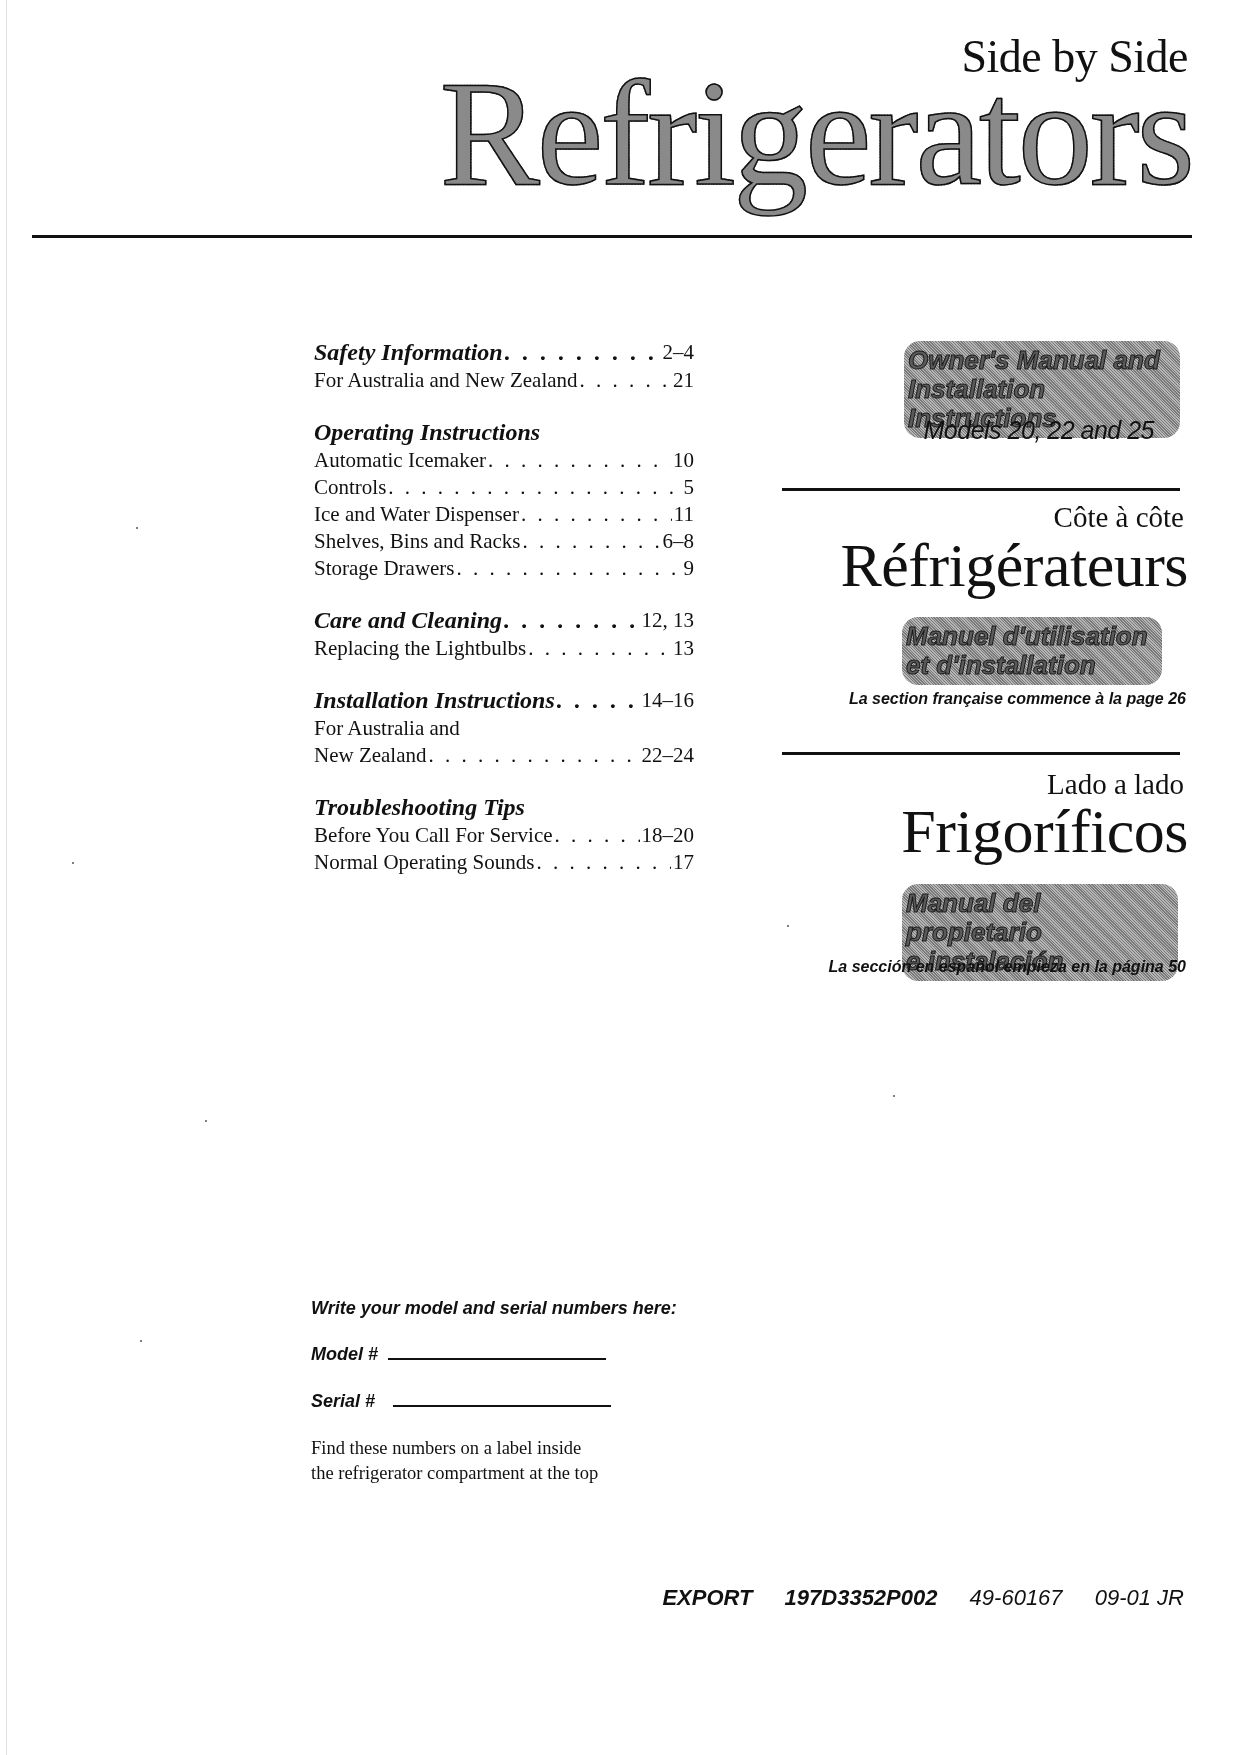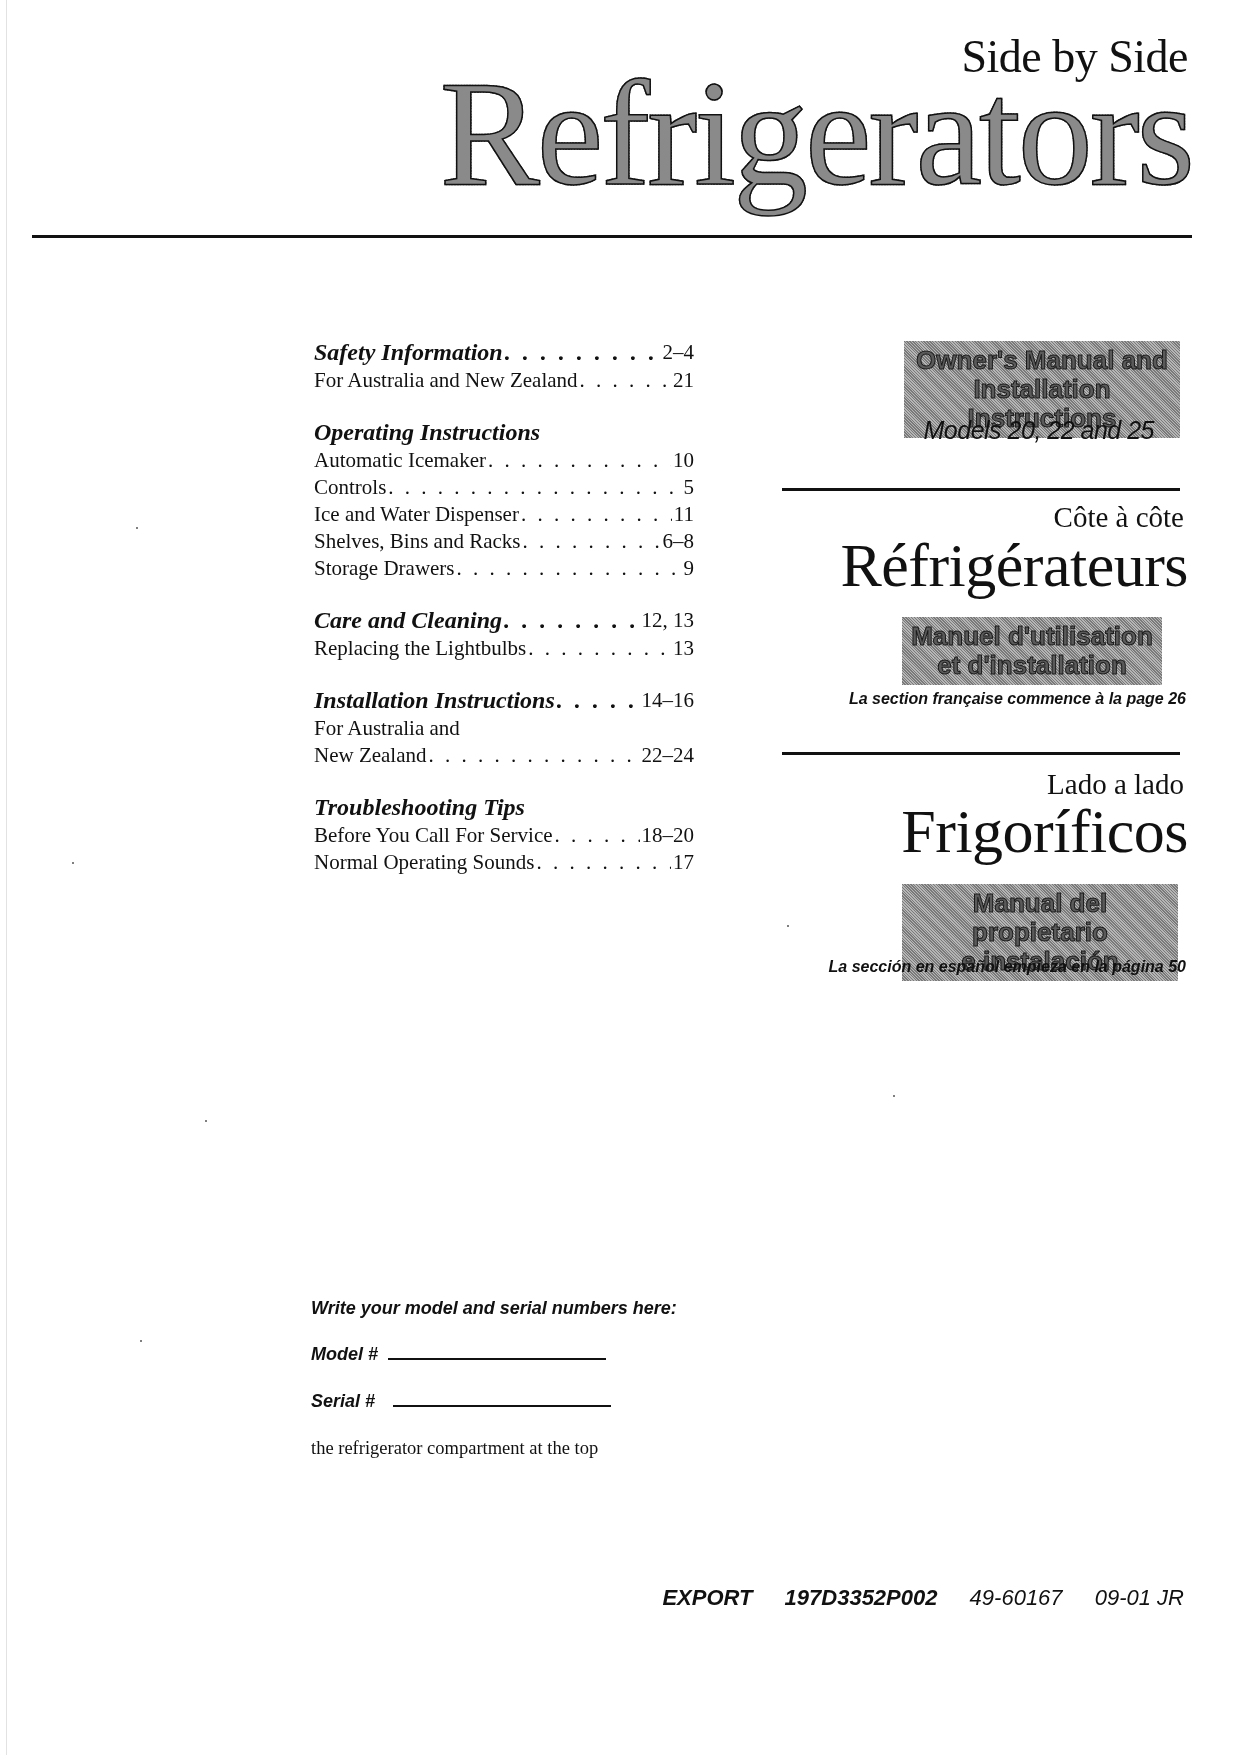--- a/index.html
+++ b/index.html
@@ -23,24 +23,24 @@
     .toc-heading { font-weight: bold; font-style: italic; font-size: 24px; line-height: 29px; display: flex; }
     .toc-row { display: flex; line-height: 27px; }
     .toc-label { white-space: nowrap; }
     .toc-dots { flex: 1; overflow: hidden; white-space: nowrap; margin: 0 2px; letter-spacing: 3px; }
     .toc-dots::before { content: ". . . . . . . . . . . . . . . . . . . . . . . . . . . . . . . . . . . . . . . . . ."; }
     .toc-page { white-space: nowrap; }
 
     .banner {
       background: #9a9a9a;
       background-image: repeating-linear-gradient(45deg, #7a7a7a 0 1px, #b5b5b5 1px 2px);
-      text-align: center;
-      font-family: "Liberation Sans", "DejaVu Sans", sans-serif; font-weight: bold; 
+      text-align: left;
+      font-family: "Liberation Sans", "DejaVu Sans", sans-serif; font-weight: bold; font-style: italic;
       color: #5a5a5a; -webkit-text-stroke: 1px #1a1a1a;
-      font-size: 26px; line-height: 29px; padding: 5px 4px;
+      font-size: 26px; line-height: 29px; padding: 5px 4px; border-radius: 16px;
     }
     .right-note {
       font-family: "Liberation Sans", "DejaVu Sans", sans-serif; font-style: italic;
       text-align: right;
     }
     .rule { height: 3px; background: #111; }
     .lang-sub { text-align: right; font-size: 29px; line-height: 1; }
     .lang-title { text-align: right; font-size: 62px; line-height: 1; letter-spacing: -0.5px; }
 
     .sans-bold-it { font-family: "Liberation Sans", "DejaVu Sans", sans-serif; font-weight: bold; font-style: italic; }
@@ -177,20 +177,21 @@
 
 <div class="abs" style="left:311px; top:1298px; width:420px;">
   <div class="sans-bold-it" style="font-size:18px;">Write your model and serial numbers here:</div>
   <div class="sans-bold-it" style="font-size:18px; margin-top:21px; white-space:nowrap;">
     <span>Model #</span><span class="form-line"></span>
   </div>
   <div class="sans-bold-it" style="font-size:18px; margin-top:22px; white-space:nowrap;">
     <span>Serial #</span><span class="form-line" style="margin-left:18px;"></span>
   </div>
   <div style="margin-top:24px; font-size:18.5px; line-height:25px;">
+    <div>Find these numbers on a label inside</div>
     <div>the refrigerator compartment at the top</div>
   </div>
 </div>
 
 <div class="abs footer">
   <span class="b" style="margin-left:0;">EXPORT</span>
   <span class="b">197D3352P002</span>
   <span>49-60167</span>
   <span>09-01 JR</span>
 </div>

